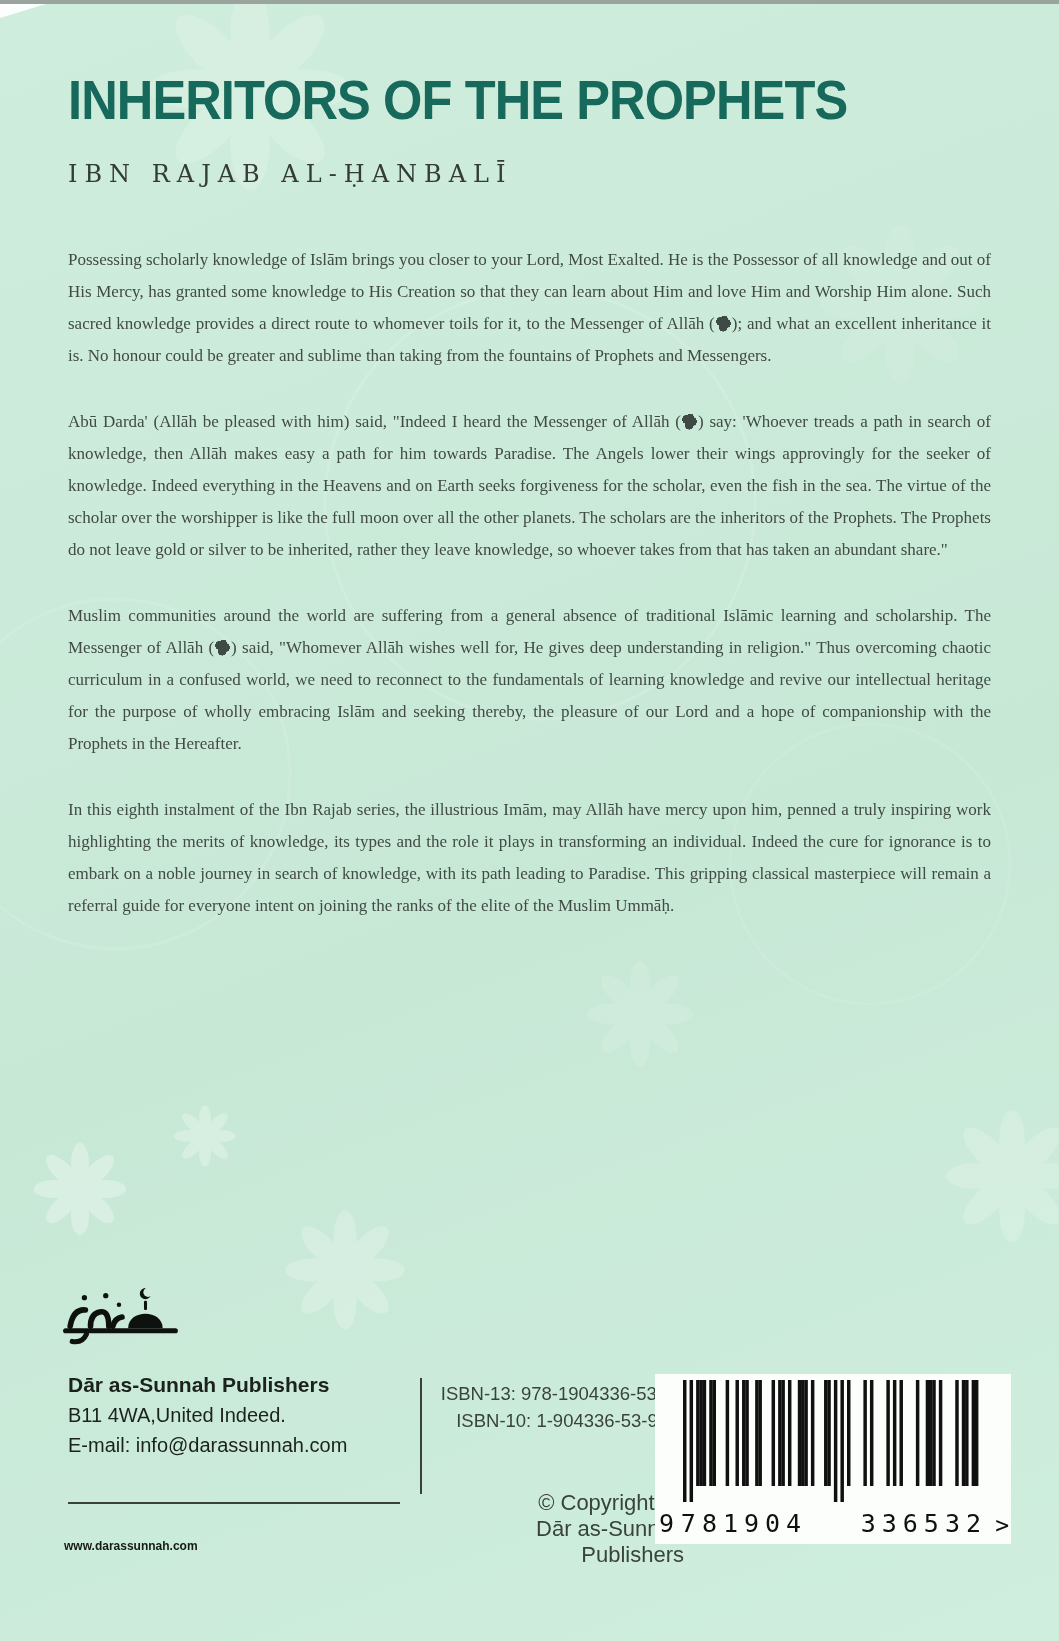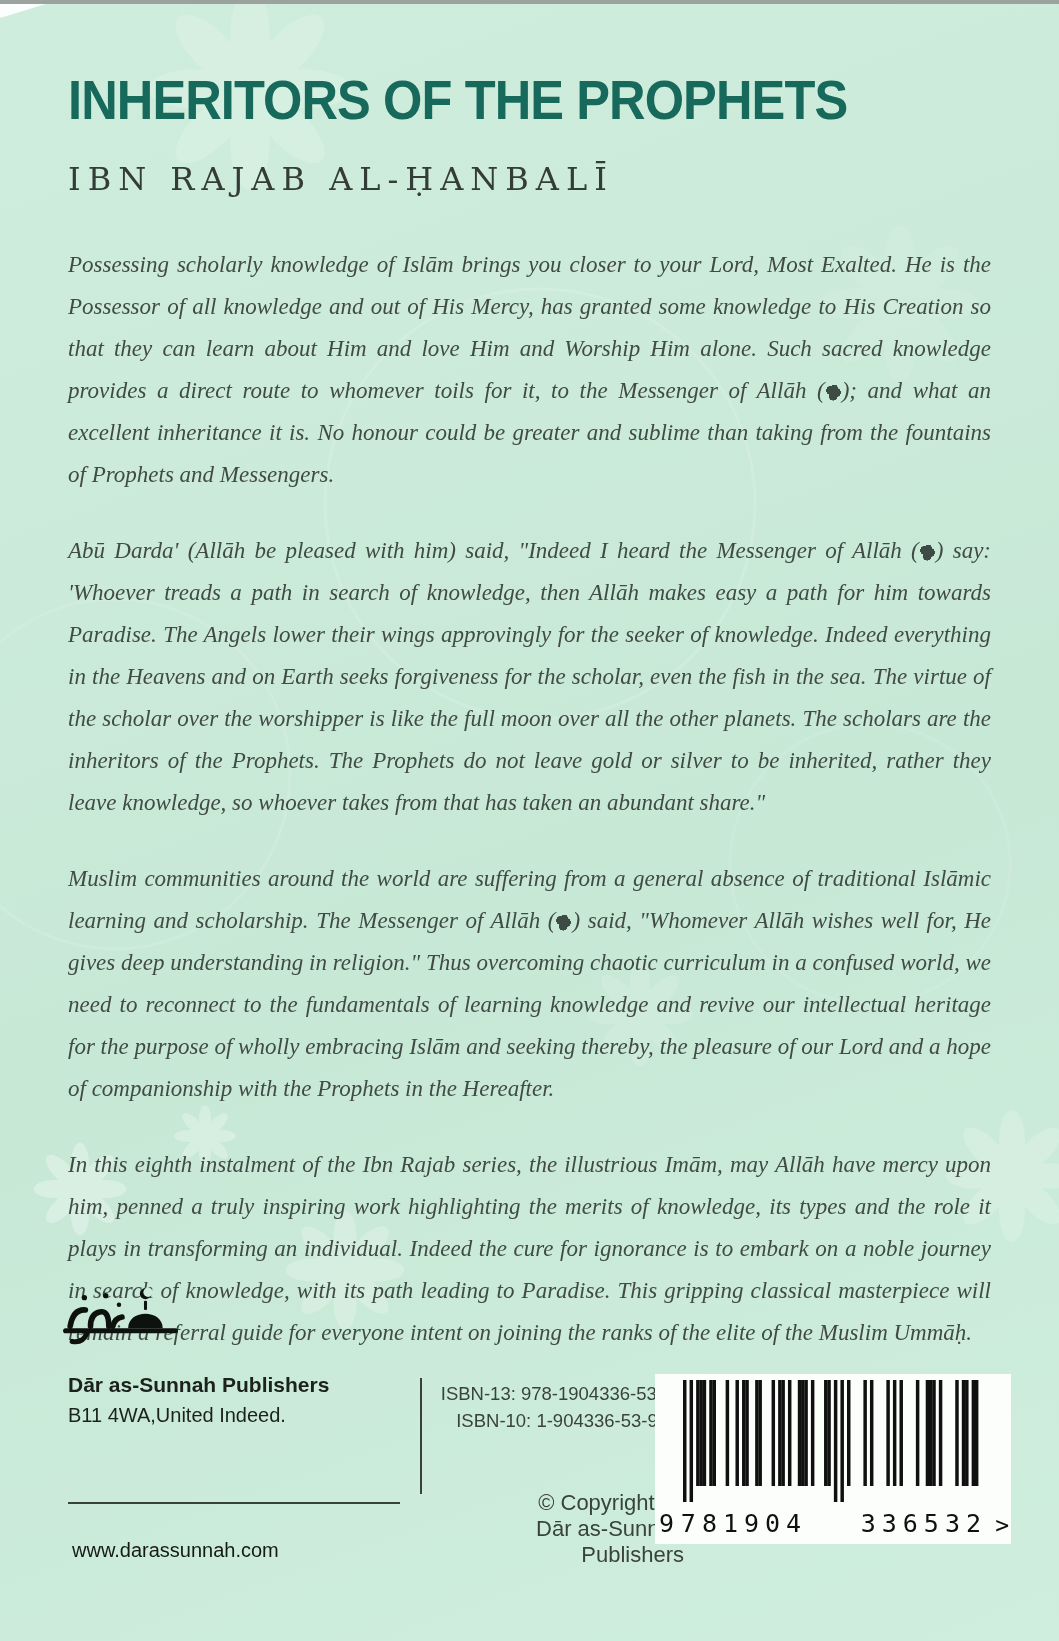--- a/index.html
+++ b/index.html
@@ -18,30 +18,30 @@
   }
   .title{
     position:absolute;left:68px;top:64px;margin:0;
     font-family:"Liberation Sans",sans-serif;font-weight:700;
     font-size:55px;letter-spacing:-1px;color:#17695c;white-space:nowrap;
     transform:scaleX(.92);transform-origin:left center;
   }
   .author{
     position:absolute;left:68px;top:156px;margin:0;
     font-family:"DejaVu Serif",serif;font-weight:400;
-    font-size:32px;letter-spacing:7px;color:#343c37;white-space:nowrap;
+    font-size:24px;letter-spacing:7px;color:#343c37;white-space:nowrap;
   }
   .paras{
     position:absolute;left:68px;top:240px;width:923px;
   }
   .para{
     margin:0 0 34px 0;
     font-family:"Liberation Serif",serif;
-    font-size:23px;line-height:42px;
-    text-align:justify;color:#414b45;font-style:italic;
+    font-size:17px;line-height:32px;
+    text-align:justify;color:#414b45;
   }
   .seal{
     display:inline-block;width:17px;height:17px;vertical-align:-3px;
     border-radius:50%;
     background:
       radial-gradient(circle at 35% 38%, #3e4a44 0 30%, transparent 31%),
       radial-gradient(circle at 66% 50%, #3e4a44 0 32%, transparent 33%),
       radial-gradient(circle at 48% 72%, #3e4a44 0 28%, transparent 29%),
       radial-gradient(circle at 55% 25%, #3e4a44 0 22%, transparent 23%);
   }
@@ -49,22 +49,22 @@
   .pub-block{
     position:absolute;left:68px;top:1366px;width:345px;
     font-family:"Liberation Sans",sans-serif;color:#1b211c;
     font-size:20px;line-height:30px;
   }
   .pub-name{font-weight:700;font-size:21px;}
   .rule-h{
     position:absolute;left:68px;top:1498px;width:332px;height:2px;background:#39413b;
   }
   .website{
-    position:absolute;left:72px;top:1535px;
-    font-family:"Liberation Sans",sans-serif;font-weight:400;font-size:20px;color:#151a16;
+    position:absolute;left:64px;top:1535px;
+    font-family:"Liberation Sans",sans-serif;font-weight:700;font-size:12px;color:#151a16;
   }
   .rule-v{
     position:absolute;left:420px;top:1374px;width:2px;height:116px;background:#39413b;
   }
   .isbn-block{
     position:absolute;left:430px;top:1376px;width:254px;text-align:center;
     font-family:"Liberation Sans",sans-serif;font-size:18.5px;line-height:27px;color:#39423b;
   }
   .copyright{
     position:absolute;left:452px;top:1486px;width:232px;text-align:right;
@@ -141,20 +141,21 @@
       <path d="M10 43 q3 -17 15 -16" stroke-width="5.5"></path>
       <path d="M30 43 q0 -12 9 -14 q9 -2 9 14" stroke-width="5.5"></path>
       <path d="M52 43 q2 -8 9 -9" stroke-width="5.5"></path>
       <path d="M26 51 q-4 9 -14 7" stroke-width="5"></path>
     </g>
   </svg>
 
   <div class="pub-block">
     <div class="pub-name">Dār as-Sunnah Publishers</div>
     <div>B11 4WA,United Indeed.</div>
+    <div>E-mail: info@darassunnah.com</div>
   </div>
 
   <div class="rule-h"></div>
   <div class="website">www.darassunnah.com</div>
 
   <div class="rule-v"></div>
 
   <div class="isbn-block">
     <div>ISBN-13: 978-1904336-53-2</div>
     <div>ISBN-10: 1-904336-53-9</div>

